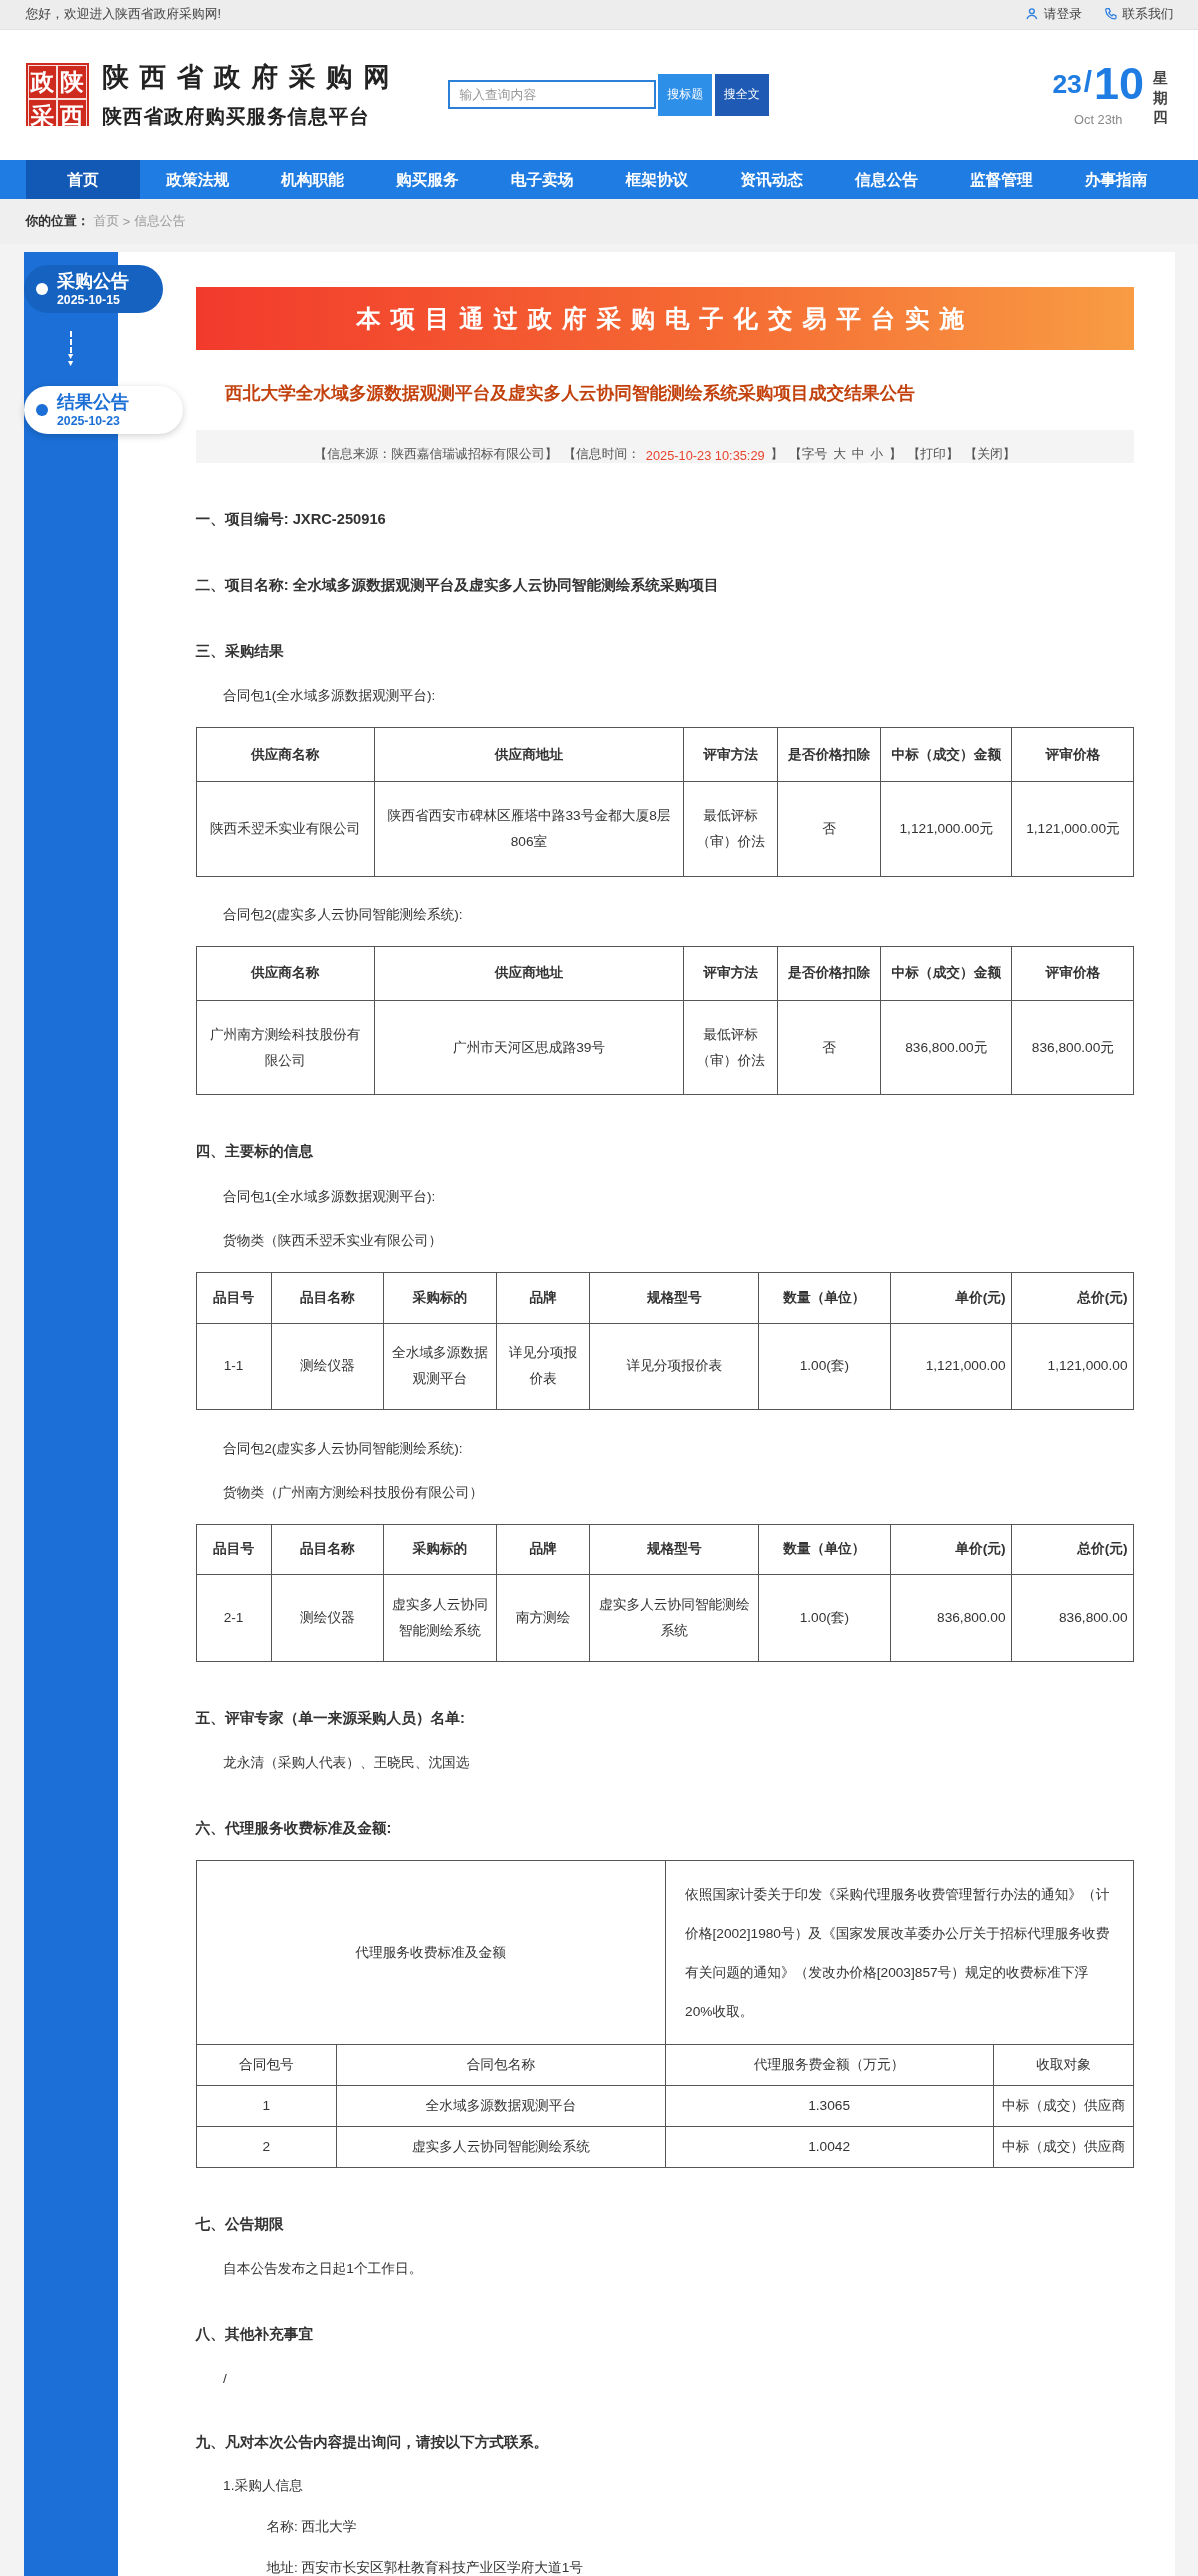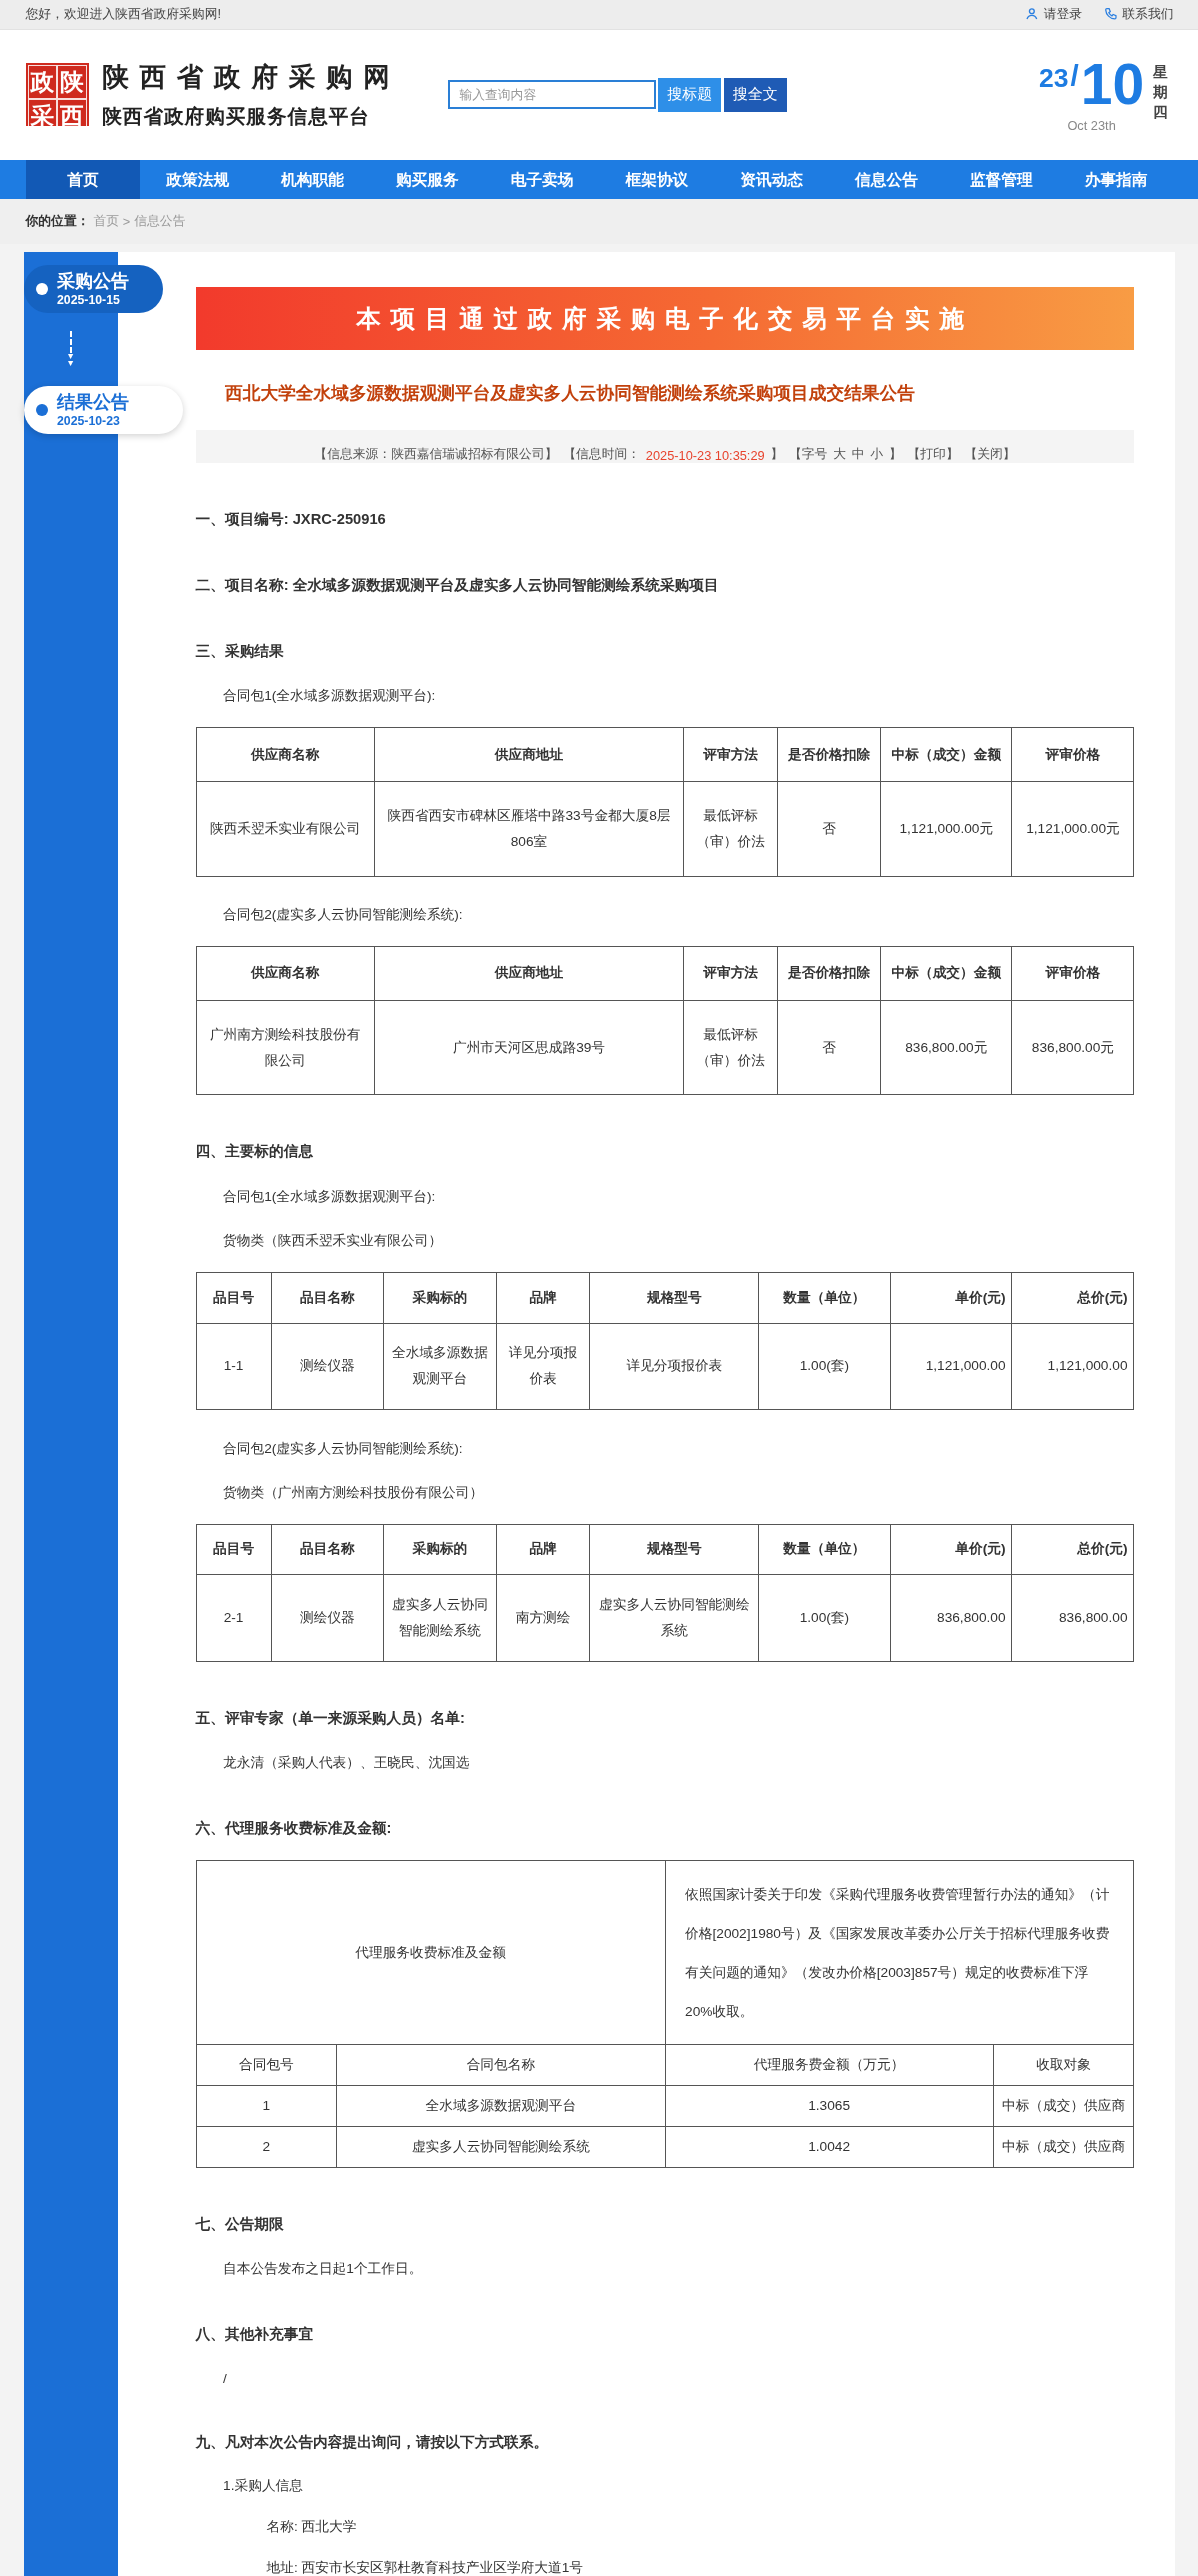--- a/index.html
+++ b/index.html
@@ -15,29 +15,29 @@
   
   .header { background:#fff; height:130px; display:flex; align-items:center; padding:0 25.5px; }
   .logo { width:63px; height:63px; background:#cf2a1e; display:grid; grid-template-columns:1fr 1fr; grid-template-rows:1fr 1fr; border:2px solid #cf2a1e; }
   .logo span { color:#fff; font-weight:bold; font-size:23.6px; display:flex; align-items:center; justify-content:center; border:1px solid rgba(255,255,255,.85); }
   .titles { margin-left:13.7px; }
   .site-title { font-size:26.5px; font-weight:bold; color:#222; letter-spacing:10.8px; }
   .site-sub { font-size:19.6px; font-weight:bold; color:#222; margin-top:7.9px; letter-spacing:1px; }
   .searchbox { display:flex; align-items:center; margin-left:47px; }
   .searchbox input { width:208px; height:29.5px; border:2px solid #2a7fd6; padding:0 9.8px; font-size:12.8px; color:#333; outline:none; }
   .searchbox input::placeholder { color:#999; }
-  .sbtn { height:34px; border:none; color:#fff; font-size:15px; padding:0 8.8px; margin-left:2.9px; cursor:pointer; font-family:inherit; }
+  .sbtn { height:42px; border:none; color:#fff; font-size:12px; padding:0 8.8px; margin-left:2.9px; cursor:pointer; font-family:inherit; }
   .sbtn.title { background:#2e8fe8; }
   .sbtn.full  { background:#1f5bb5; }
   .datebox { margin-left:auto; display:flex; align-items:flex-start; padding-right:5.9px; }
   .date-left { display:flex; flex-direction:column; align-items:center; }
   .date-nums { display:flex; align-items:flex-start; color:#1e7ce2; font-weight:bold; line-height:1; }
   .d-day { font-size:26.5px; margin-top:9.8px; }
   .d-slash { font-size:29.5px; margin:5.9px 2px 0; }
-  .d-month { font-size:57px;text-align:right; }
+  .d-month { font-size:45px;text-align:right; }
   .date-en { font-size:12.8px; color:#888; margin-top:5.9px; }
   .weekday { width:1em; font-size:14.7px; color:#444; line-height:1.35; word-break:break-all; margin-left:8.8px; margin-top:7.9px; font-weight:bold; }
 
   
   .nav { background:#1e7ce2; height:39px; display:flex; padding:0 25.5px; }
   .nav-item { flex:1; text-align:center; line-height:39px; color:#fff; font-size:15.7px; font-weight:bold; cursor:pointer; }
   .nav-item.active { background:#1259b5; }
 
   
   .breadcrumb { height:45px; background:#efefef; display:flex; align-items:center; padding:0 25.5px; font-size:12.8px; color:#999; gap:3.9px; }

